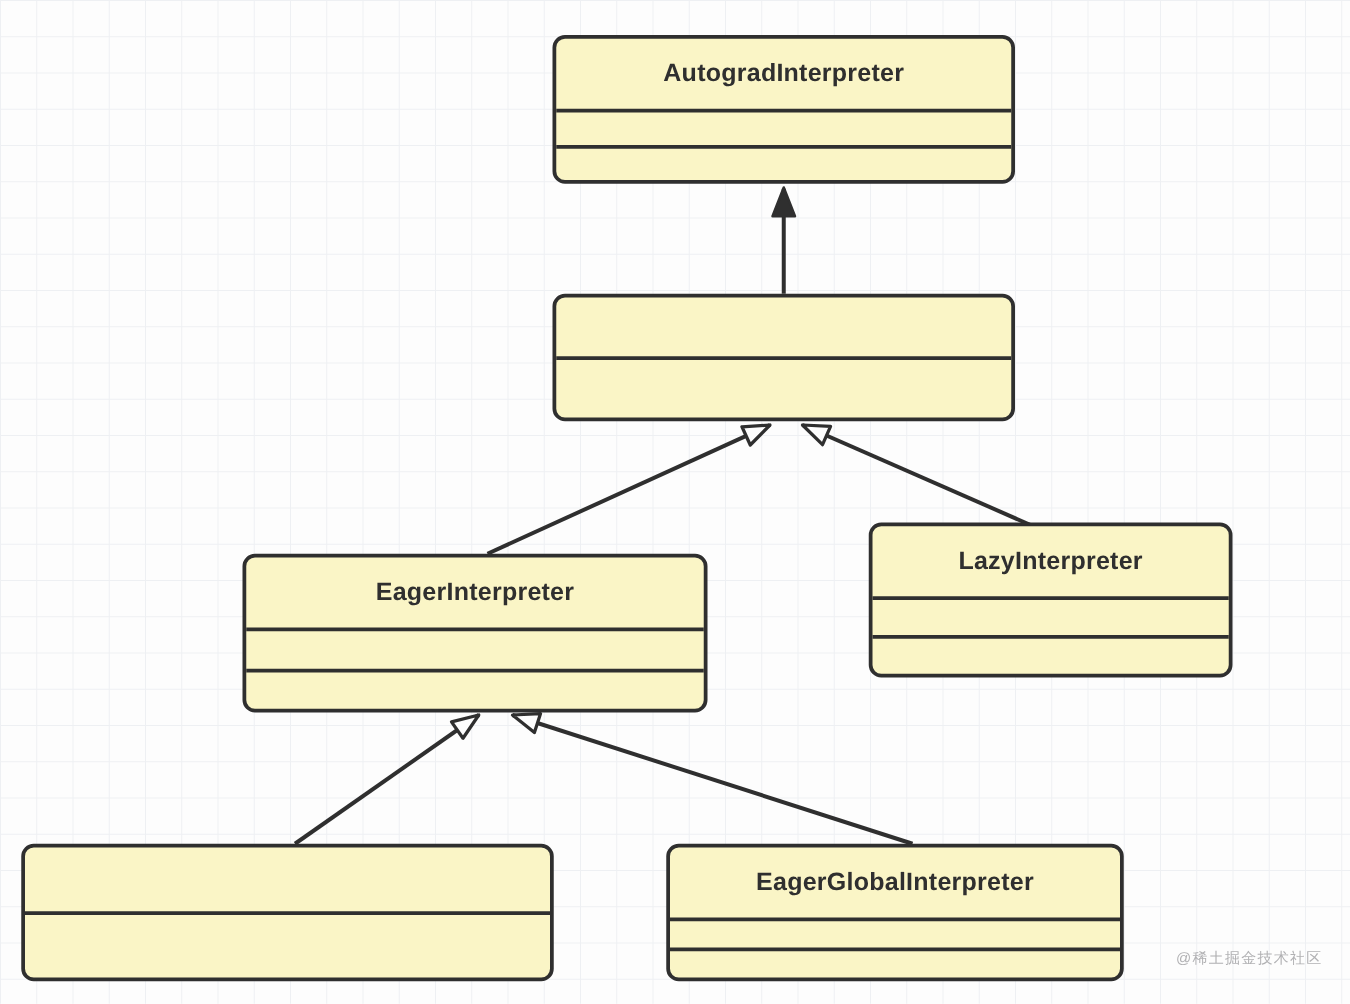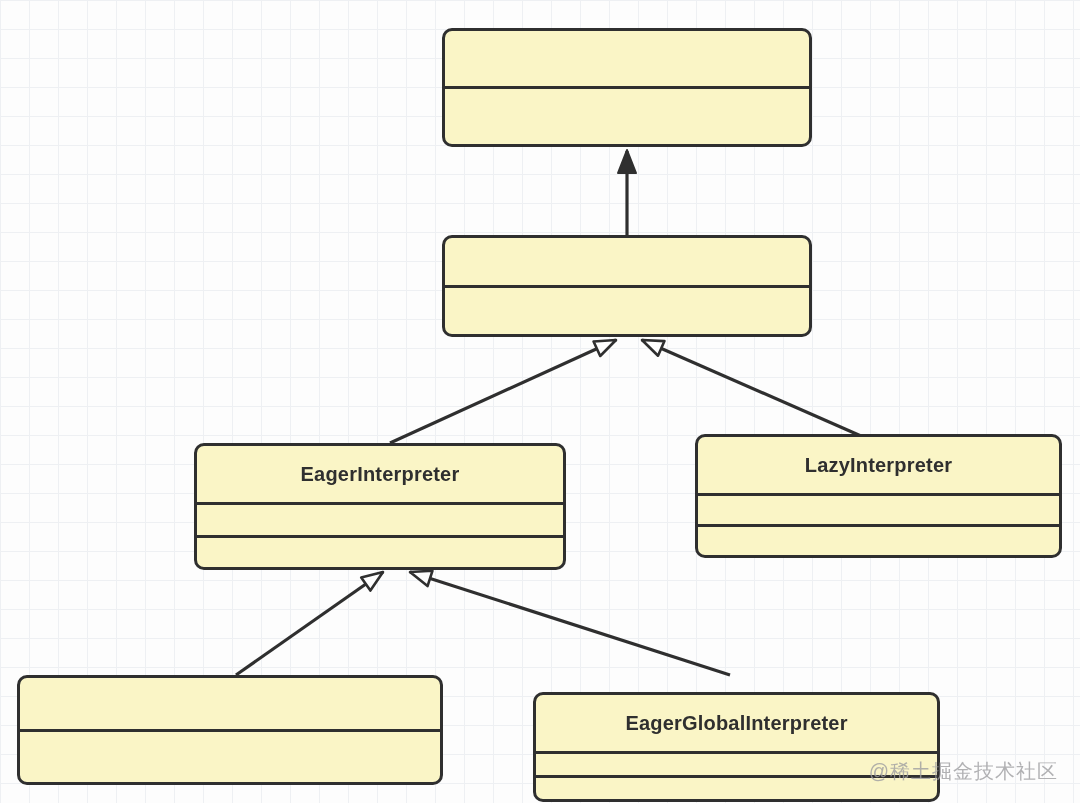--- a/index.html
+++ b/index.html
@@ -45,21 +45,21 @@
     left: 0; top: 0;
     width: 1080px;
     height: 803px;
     z-index: 1;
     pointer-events: none;
   }
   .watermark {
     position: absolute;
     right: 22px;
     top: 758px;
-    font-size: 20px;
+    font-size: 12px;
     color: rgba(158, 158, 160, 0.8);
     letter-spacing: 1px;
     z-index: 6;
     white-space: nowrap;
   }
 </style>
 </head>
 <body>
 
 <div id="canvas">
@@ -74,47 +74,48 @@
       </marker>
     </defs>
     <line x1="627" y1="235" x2="627" y2="151" stroke="#2f2f2f" stroke-width="3.2" marker-end="url(#arrowFilled)"></line>
     <line x1="390" y1="443" x2="616" y2="340" stroke="#2f2f2f" stroke-width="3.2" marker-end="url(#arrowHollow)"></line>
     <line x1="877" y1="443" x2="642" y2="340" stroke="#2f2f2f" stroke-width="3.2" marker-end="url(#arrowHollow)"></line>
     <line x1="236" y1="675" x2="383" y2="572" stroke="#2f2f2f" stroke-width="3.2" marker-end="url(#arrowHollow)"></line>
     <line x1="730" y1="675" x2="410" y2="572" stroke="#2f2f2f" stroke-width="3.2" marker-end="url(#arrowHollow)"></line>
   </svg>
 
   <div class="cls tall" style="left:442px; top:28px; width:370px; height:119px">
+    <div class="cls-title">AutogradInterpreter</div>
     <div class="cls-row mid"></div>
     <div class="cls-row"></div>
   </div>
 
   <div class="cls" style="left:442px; top:235px; width:370px; height:102px">
     <div class="cls-row mid"></div>
     <div class="cls-row"></div>
   </div>
 
   <div class="cls tall" style="left:194px; top:443px; width:372px; height:127px">
     <div class="cls-title">EagerInterpreter</div>
     <div class="cls-row mid"></div>
     <div class="cls-row"></div>
   </div>
 
-  <div class="cls tall" style="left:695px; top:434px; width:367px; height:124px">
+  <div class="cls tall" style="left:695px; top:418px; width:291px; height:124px">
     <div class="cls-title">LazyInterpreter</div>
     <div class="cls-row mid"></div>
     <div class="cls-row"></div>
   </div>
 
   <div class="cls tall" style="left:17px; top:675px; width:426px; height:110px">
     <div class="cls-row mid"></div>
     <div class="cls-row"></div>
   </div>
 
-  <div class="cls tall" style="left:533px; top:692px; width:407px; height:110px">
+  <div class="cls tall" style="left:533px; top:675px; width:366px; height:110px">
     <div class="cls-title">EagerGlobalInterpreter</div>
     <div class="cls-row mid"></div>
     <div class="cls-row"></div>
   </div>
 
   <div class="watermark">@稀土掘金技术社区</div>
 
 </div>
 
 </body></html>

